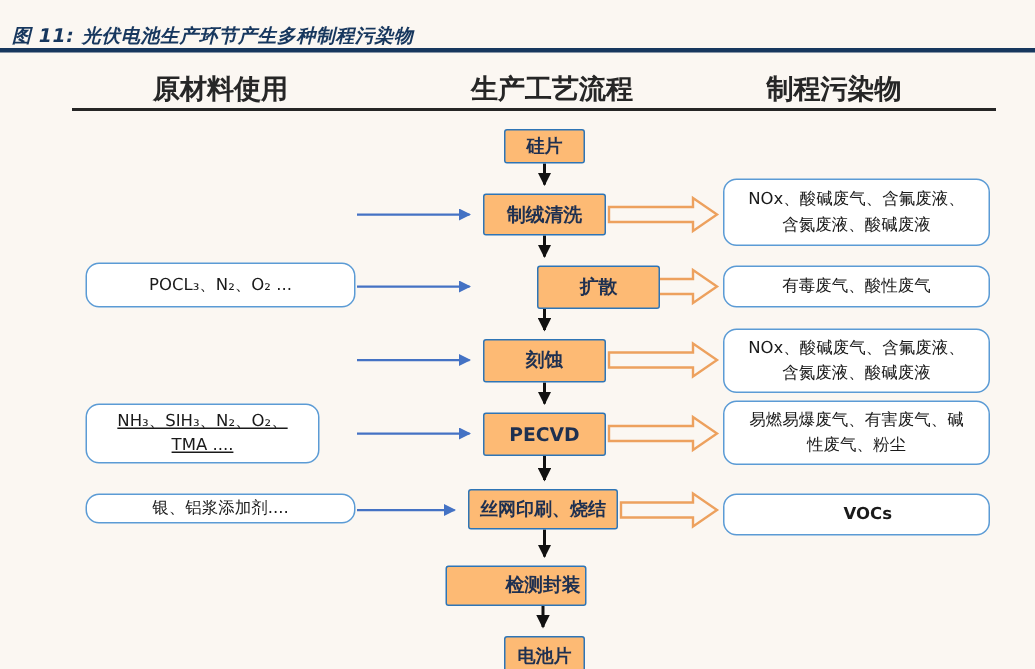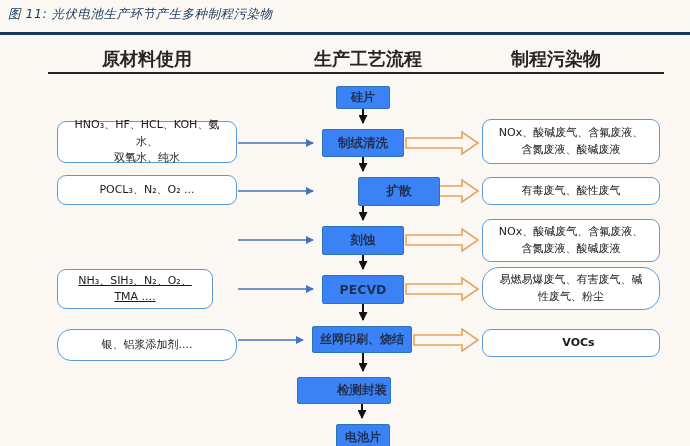--- a/index.html
+++ b/index.html
@@ -2,40 +2,40 @@
 <html><head>
 <meta charset="utf-8">
 <style>
   html,body{margin:0;padding:0;background:#ffffff;}
   #stage{
     position:relative;width:690px;height:446px;overflow:hidden;
     background:#fbf7f2;
     font-family:"DejaVu Sans","Liberation Sans",sans-serif;
   }
   .fig-title{
-    position:absolute;left:8px;top:6px;
-    font-size:12.5px;font-weight:normal;font-style:italic;
+    position:absolute;left:8px;top:16px;
+    font-size:12.5px;font-weight:bold;font-style:italic;
     color:#17375e;letter-spacing:.5px;white-space:nowrap;
   }
   .top-rule{position:absolute;left:0;top:32px;width:690px;height:2.5px;background:#17375e;}
   .hdr{
     position:absolute;top:47px;width:180px;text-align:center;
     font-size:18px;font-weight:bold;color:#262626;
   }
   .hdr-rule{position:absolute;left:48px;top:72px;width:616px;height:2px;background:#262626;}
   .iobox{
     position:absolute;box-sizing:border-box;
     background:#ffffff;border:1.4px solid #5b9bd5;border-radius:9px;
     display:flex;align-items:center;justify-content:center;
     font-size:11px;line-height:1.5;color:#1a1a1a;font-weight:500;
     text-align:center;white-space:pre-line;padding:1px 6px;
   }
   .pbox{
     position:absolute;box-sizing:border-box;
-    background:#3b82f6;border:1.5px solid #2e75b6;border-radius:2px;
+    background:#fdba74;border:1.5px solid #2e75b6;border-radius:2px;
     display:flex;align-items:center;justify-content:center;
     font-size:12.5px;font-weight:bold;color:#1f3050;
     text-align:center;white-space:nowrap;
   }
   svg.arrows{position:absolute;left:0;top:0;pointer-events:none;}
 </style>
 </head>
 <body>
 
 <div id="stage">
@@ -87,29 +87,27 @@
 
   <div class="pbox" style="left:336px;top:86px;width:54px;height:23px;font-size:12px;">硅片</div>
   <div class="pbox" style="left:322px;top:129px;width:82px;height:28px;">制绒清洗</div>
   <div class="pbox" style="left:322px;top:177px;width:82px;height:29px;margin-left:36px;">扩散</div>
   <div class="pbox" style="left:322px;top:226px;width:82px;height:29px;">刻蚀</div>
   <div class="pbox" style="left:322px;top:275px;width:82px;height:29px;">PECVD</div>
   <div class="pbox" style="left:312px;top:326px;width:100px;height:27px;font-size:12px;">丝网印刷、烧结</div>
   <div class="pbox" style="left:297px;top:377px;width:94px;height:27px;padding-left:36px;">检测封装</div>
   <div class="pbox" style="left:336px;top:424px;width:54px;height:26px;font-size:12px;">电池片</div>
 
-  <div class="iobox" style="left:57px;top:121px;width:180px;height:42px;">HNO₃、HF、HCL、KOH、氨水、
-双氧水、纯水</div>
   <div class="iobox" style="left:57px;top:175px;width:180px;height:30px;">POCL₃、N₂、O₂ ...</div>
   <div class="iobox" style="left:57px;top:269px;width:156px;height:40px;text-decoration:underline;">NH₃、SIH₃、N₂、O₂、
 TMA ....</div>
-  <div class="iobox" style="left:57px;top:329px;width:180px;height:32px;border-radius:14px;">银、铝浆添加剂....</div>
+  <div class="iobox" style="left:57px;top:329px;width:180px;height:20px;">银、铝浆添加剂....</div>
 
   <div class="iobox" style="left:482px;top:119px;width:178px;height:45px;">NOx、酸碱废气、含氟废液、
 含氮废液、酸碱废液</div>
   <div class="iobox" style="left:482px;top:177px;width:178px;height:28px;">有毒废气、酸性废气</div>
   <div class="iobox" style="left:482px;top:219px;width:178px;height:43px;">NOx、酸碱废气、含氟废液、
 含氮废液、酸碱废液</div>
-  <div class="iobox" style="left:482px;top:267px;width:178px;height:43px;border-radius:17px;">易燃易爆废气、有害废气、碱
+  <div class="iobox" style="left:482px;top:267px;width:178px;height:43px;">易燃易爆废气、有害废气、碱
 性废气、粉尘</div>
   <div class="iobox" style="left:482px;top:329px;width:178px;height:28px;font-weight:bold;padding-left:21px;">VOCs</div>
 
 </div>
 
 </body></html>

